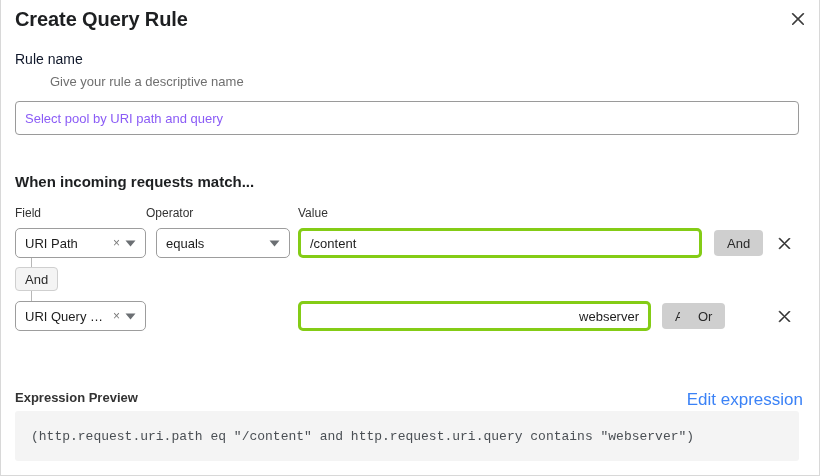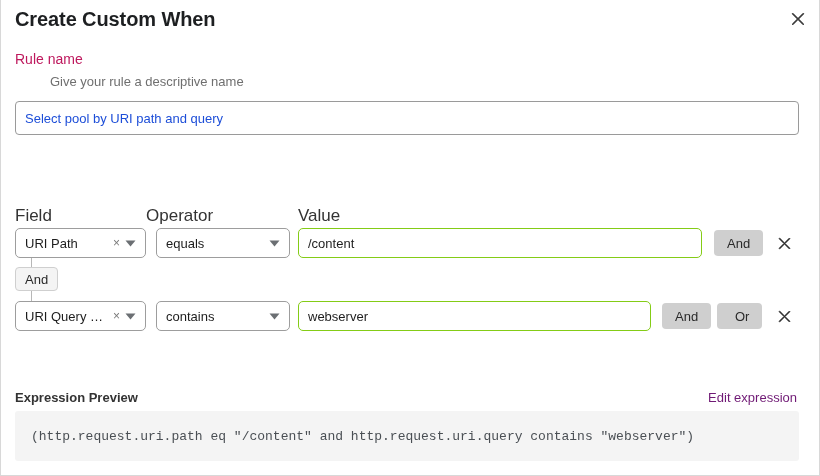--- a/index.html
+++ b/index.html
@@ -45,21 +45,21 @@
     color: #2b2b2b;
   }
   .close-x svg { display: block; }
 
   
   .rule-name-label {
     position: absolute;
     left: 14px;
     top: 51px;
     font-size: 14px;
-    color: #be185d;
+    color: #0f172a;
   }
   .rule-name-help {
     position: absolute;
     left: 14px;
     top: 74px;
     font-size: 13px;
     color: #6f6f6f;
     margin-left: 35px;
   }
   .rule-name-input {
@@ -67,40 +67,40 @@
     left: 14px;
     top: 101px;
     width: 784px;
     height: 27px;
     box-sizing: border-box;
     border: 1px solid #9a9a9a;
     border-radius: 4px;
     background: #fff;
     font-family: "Liberation Sans", sans-serif;
     font-size: 13px;
-    color: #1d4ed8;
+    color: #8b5cf6;
     padding: 16px 9px;
     outline: none;
   }
 
   
   .section-heading {
     position: absolute;
     left: 14px;
     top: 173px;
     font-size: 15px;
     font-weight: bold;
     color: #1d1f21;
   }
 
   
   .col-head {
     position: absolute;
     top: 206px;
-    font-size: 17px;
+    font-size: 12px;
     color: #333333;
   }
   .col-head.field { left: 14px; }
   .col-head.operator { left: 145px; }
   .col-head.value { left: 297px; }
 
   
   .row { position: absolute; left: 0; width: 756px; height: 30px; }
   .row.r1 { top: 228px; }
   .row.r2 { top: 301px; }
@@ -142,49 +142,49 @@
     display: flex;
     align-items: center;
   }
   .select-caret svg { display: block; }
 
   .value-input {
     position: absolute;
     left: 297px;
     height: 30px;
     box-sizing: border-box;
-    border: 1px solid #84cc16;
+    border: 3px solid #84cc16;
     border-radius: 5px;
     background: #fff;
     font-family: "Liberation Sans", sans-serif;
     font-size: 13px;
     color: #1d1d1d;
     padding: 0 9px;
     outline: none;
   }
   .value-input.w1 { width: 404px; }
-  .value-input.w2 { width: 353px; }
+  .value-input.w2 { width: 353px; text-align: right; }
 
   .pill {
     position: absolute;
     height: 26px;
     top: 2px;
     box-sizing: border-box;
     background: #cfcfcf;
     border: none;
     border-radius: 4px;
     font-family: "Liberation Sans", sans-serif;
     font-size: 13px;
     color: #2a2a2a;
     padding: 0 13px;
     cursor: pointer;
   }
   .pill.and1 { left: 713px; }
   .pill.and2 { left: 661px; }
-  .pill.or2  { left: 716px; padding-left: 18px; }
+  .pill.or2  { left: 679px; padding-left: 18px; }
 
   .row-delete {
     position: absolute;
     top: 6px;
     width: 18px;
     height: 18px;
     display: flex;
     align-items: center;
     justify-content: center;
     cursor: pointer;
@@ -224,24 +224,24 @@
   .expr-label {
     position: absolute;
     left: 14px;
     top: 390px;
     font-size: 13px;
     color: #333333;
     font-weight: bold;
   }
   .expr-edit {
     position: absolute;
-    right: 22px;
+    right: 16px;
     top: 390px;
-    font-size: 13px;
-    color: #701a75;
+    font-size: 17px;
+    color: #3b82f6;
     text-decoration: none;
     cursor: pointer;
   }
   .expr-box {
     position: absolute;
     left: 14px;
     top: 411px;
     width: 784px;
     height: 50px;
     box-sizing: border-box;
@@ -256,32 +256,33 @@
     color: #4a4f54;
     padding-left: 16px;
     white-space: pre;
   }
 </style>
 </head>
 <body>
 
 <div id="modal">
 
-  <div class="title">Create Custom When</div>
+  <div class="title">Create Query Rule</div>
 
   <div class="close-x">
     <svg width="14" height="14" viewBox="0 0 14 14" aria-hidden="true">
       <path d="M1.8 1.2 L7 6.4 L12.2 1.2 L12.8 1.8 L7.6 7 L12.8 12.2 L12.2 12.8 L7 7.6 L1.8 12.8 L1.2 12.2 L6.4 7 L1.2 1.8 Z" fill="currentColor" stroke="currentColor" stroke-width="0.9"></path>
     </svg>
   </div>
 
   <div class="rule-name-label">Rule name</div>
   <div class="rule-name-help">Give your rule a descriptive name</div>
   <input class="rule-name-input" type="text" value="Select pool by URI path and query" style="">
 
+  <div class="section-heading">When incoming requests match...</div>
 
   <div class="col-head field">Field</div>
   <div class="col-head operator">Operator</div>
   <div class="col-head value">Value</div>
 
   <div class="row r1">
     <div class="select-box field-sel">
       <span class="select-text">URI Path</span>
       <span class="select-clear">×</span>
       <span class="select-caret">
@@ -318,28 +319,20 @@
     <div class="select-box field-sel">
       <span class="select-text">URI Query St...</span>
       <span class="select-clear">×</span>
       <span class="select-caret">
         <svg width="11" height="7" viewBox="0 0 11 7" aria-hidden="true">
             <path d="M0.5 0.5 L10.5 0.5 L5.5 6.5 Z" fill="#6b6f73"></path>
           </svg>
       </span>
     </div>
 
-    <div class="select-box op-sel">
-      <span class="select-text">contains</span>
-      <span class="select-caret">
-        <svg width="11" height="7" viewBox="0 0 11 7" aria-hidden="true">
-            <path d="M0.5 0.5 L10.5 0.5 L5.5 6.5 Z" fill="#6b6f73"></path>
-          </svg>
-      </span>
-    </div>
 
     <input class="value-input w2" type="text" value="webserver" style="">
 
     <button class="pill and2">And</button>
     <button class="pill or2">Or</button>
 
     <div class="row-delete d2">
       <svg width="13" height="13" viewBox="0 0 14 14" aria-hidden="true">
         <path d="M1.8 1.2 L7 6.4 L12.2 1.2 L12.8 1.8 L7.6 7 L12.8 12.2 L12.2 12.8 L7 7.6 L1.8 12.8 L1.2 12.2 L6.4 7 L1.2 1.8 Z" fill="currentColor" stroke="currentColor" stroke-width="0.9"></path>
       </svg>

